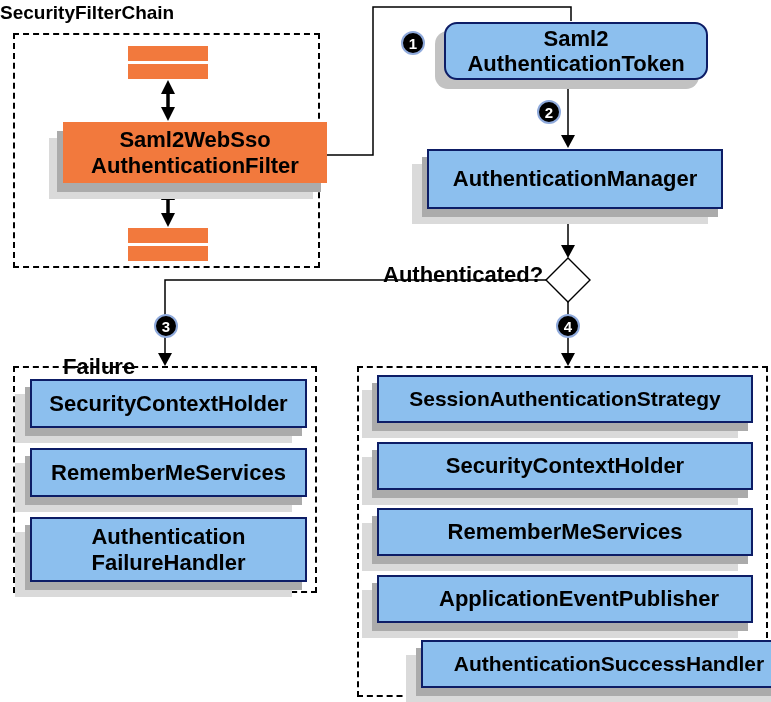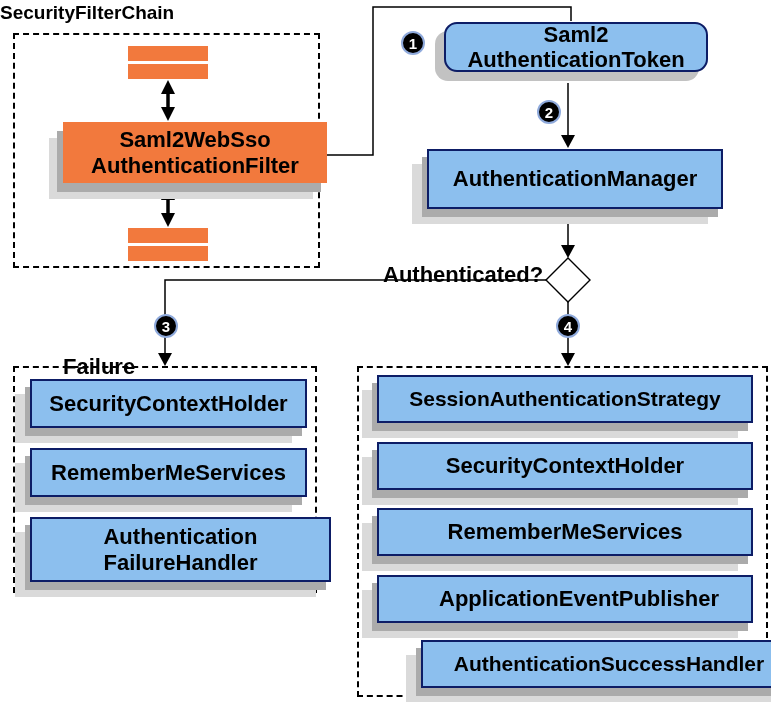--- a/index.html
+++ b/index.html
@@ -83,39 +83,39 @@
 
   <div class="chain-title">SecurityFilterChain</div>
   <div class="dashed-box" style="left:13px; top:33px; width:307px; height:235px;"></div>
   <div class="orange-bar" style="top:46px;"></div>
   <div class="orange-bar" style="top:64px;"></div>
   <div class="orange-box" style="left:36px; top:122px; width:264px; height:61px;">Saml2WebSso
 AuthenticationFilter</div>
   <div class="orange-bar" style="top:228px;"></div>
   <div class="orange-bar" style="top:246px;"></div>
 
-  <div class="blue-box rounded" style="left:444px; top:22px; width:264px; height:50px;">Saml2
+  <div class="blue-box rounded" style="left:444px; top:22px; width:264px; height:58px;">Saml2
 AuthenticationToken</div>
   <div class="badge" style="left:401px; top:31px;">1</div>
 
   <div class="badge" style="left:537px; top:100px;">2</div>
 
   <div class="blue-box" style="left:427px; top:149px; width:296px; height:60px;">AuthenticationManager</div>
 
   <div class="float-label" style="left:383px; top:220px;">Authenticated?</div>
 
   <div class="float-label" style="left:63px; top:312px;">Failure</div>
   <div class="badge" style="left:154px; top:314px;">3</div>
 
   <div class="badge" style="left:556px; top:314px;">4</div>
 
   <div class="dashed-box" style="left:13px; top:366px; width:304px; height:227px;"></div>
   <div class="blue-box" style="left:30px; top:379px; width:277px; height:49px;">SecurityContextHolder</div>
   <div class="blue-box" style="left:30px; top:448px; width:277px; height:49px;">RememberMeServices</div>
-  <div class="blue-box" style="left:30px; top:517px; width:301px; height:65px;">Authentication
+  <div class="blue-box" style="left:30px; top:517px; width:277px; height:65px;">Authentication
 FailureHandler</div>
 
   <div class="dashed-box" style="left:357px; top:366px; width:411px; height:331px;"></div>
   <div class="blue-box" style="left:377px; top:375px; width:376px; height:48px; font-size:21px;">SessionAuthenticationStrategy</div>
   <div class="blue-box" style="left:377px; top:442px; width:376px; height:48px;">SecurityContextHolder</div>
   <div class="blue-box" style="left:377px; top:508px; width:376px; height:48px;">RememberMeServices</div>
   <div class="blue-box" style="left:377px; top:575px; width:376px; height:48px;padding-left:28px;">ApplicationEventPublisher</div>
   <div class="blue-box" style="left:377px; top:640px; width:376px; height:48px; font-size:21px;margin-left:44px;">AuthenticationSuccessHandler</div>
 
 </div>

